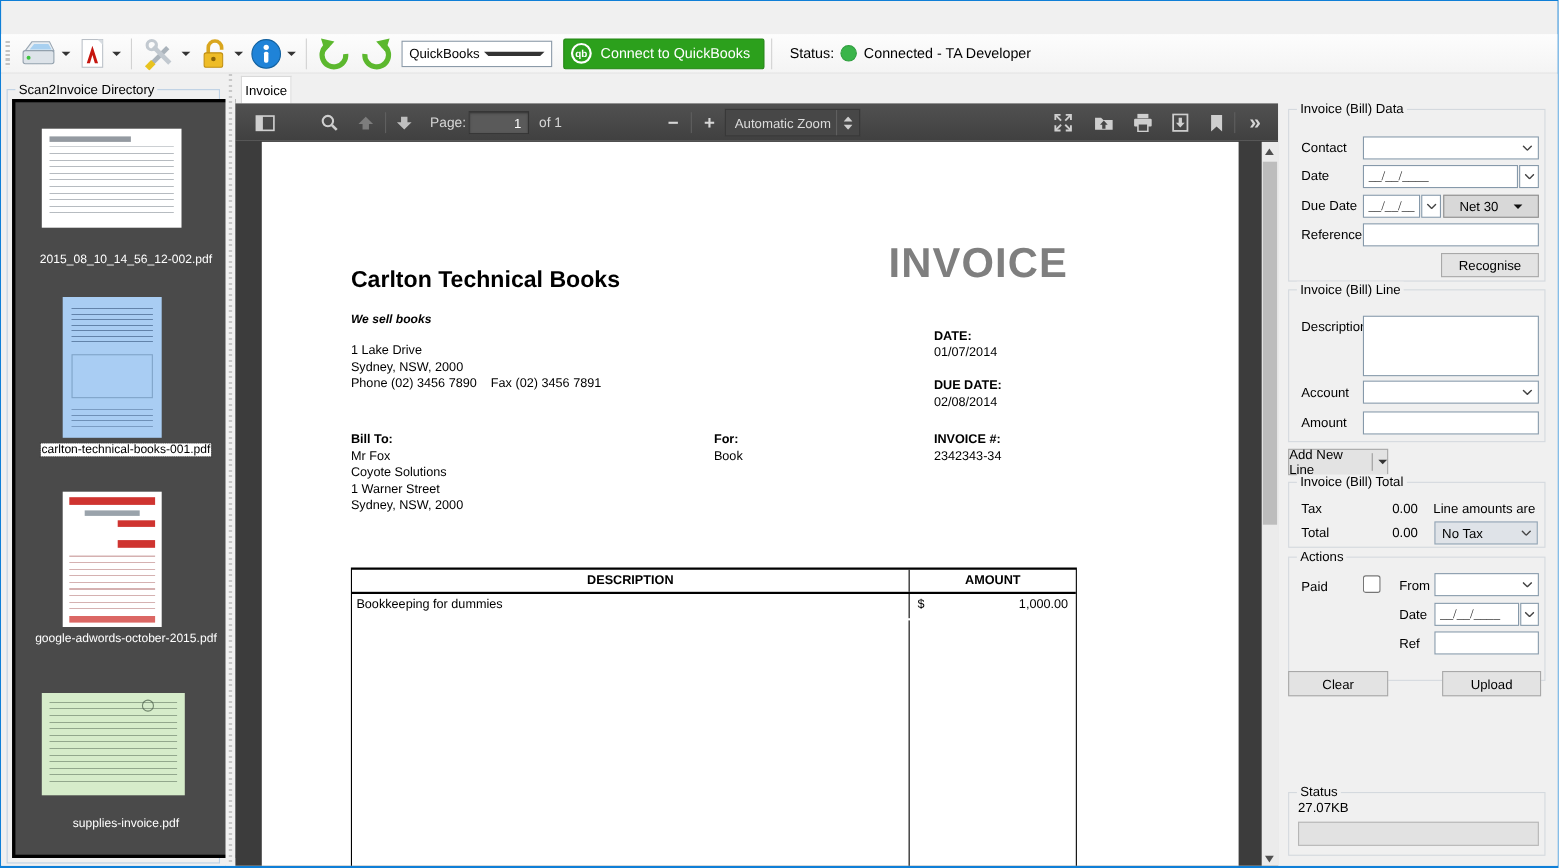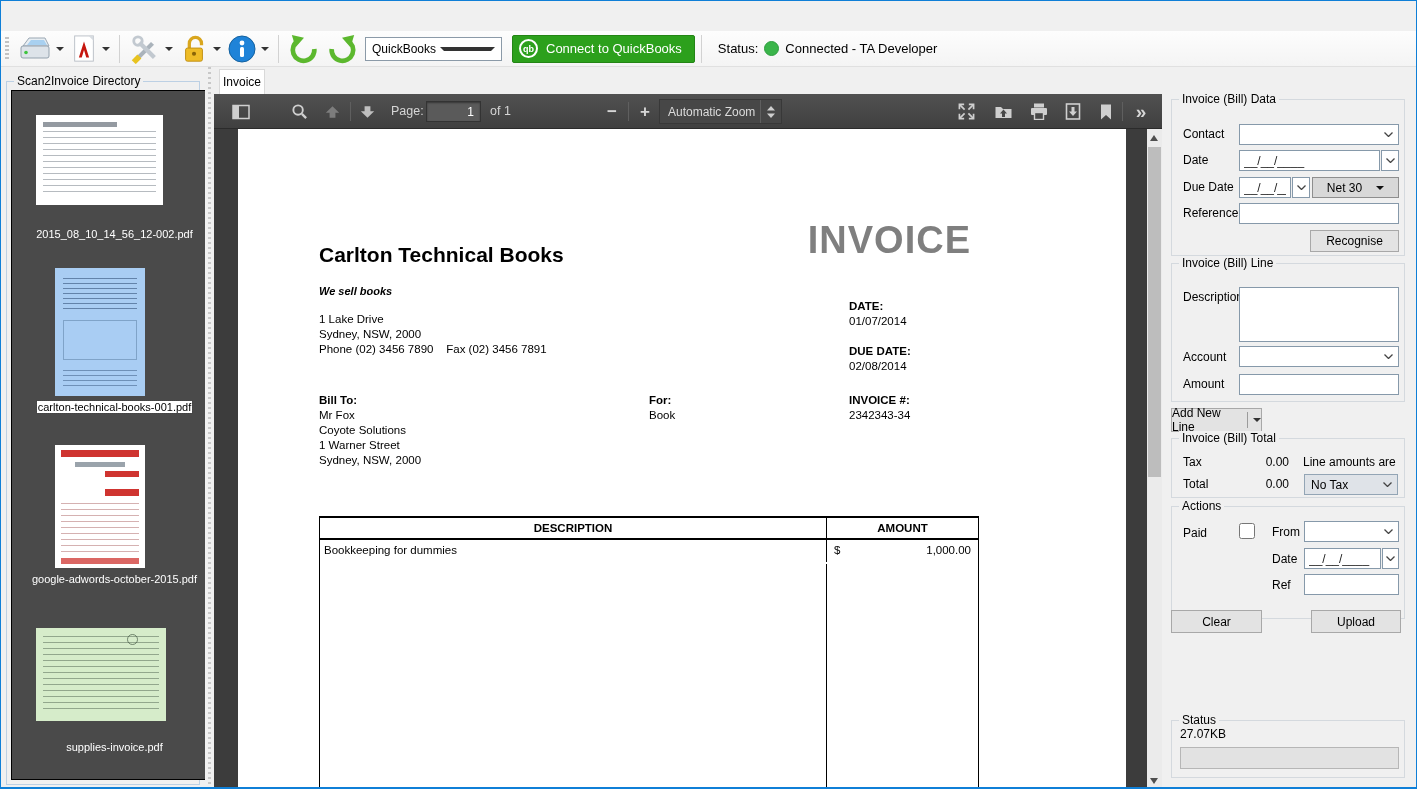--- a/index.html
+++ b/index.html
@@ -25,21 +25,21 @@
   .qb-combo .drop { border-top-color:#333; }
   .connect-btn { height:28px; margin-left:10px; background:#2ca01c; border:1px solid #238515; border-radius:2px; color:#fff; display:flex; align-items:center; padding:0 12px 0 6px; font-size:13px; }
   .qb-badge { width:19px; height:19px; border:2px solid #fff; border-radius:50%; display:flex; align-items:center; justify-content:center; font-weight:bold; font-size:9px; color:#fff; margin-right:8px; }
   .statusbox { display:flex; align-items:center; margin-left:10px; font-size:13px; }
   .status-dot { width:15px; height:15px; border-radius:50%; background:#3ab54a; border:1px solid #2f9e3f; margin:0 6px; }
 
   
   .sidebar { position:absolute; left:0; top:66px; width:204px; height:723px; background:#f0f0f0; }
   .sb-group { position:absolute; left:5px; top:14px; width:194px; height:704px; border:1px solid #bcd0e4; }
   .sb-label { position:absolute; top:-8px; left:7px; background:#f0f0f0; padding:0 3px; font-size:12px; }
-  .listbox { position:absolute; left:4px; top:8px; width:207px; height:690px; background:#4a4a4a; border:1px solid #000000; overflow:hidden; }
+  .listbox { position:absolute; left:4px; top:8px; width:207px; height:690px; background:#4a4a4a; border:3px solid #000000; overflow:hidden; }
   .thumb { position:absolute; background:#fff; }
   .fname { position:absolute; width:100%; text-align:center; font-size:11px; color:#fff; }
   .fname.sel { color:#000; }
   .fname.sel span { background:#fff; outline:1px dotted #444; padding:0 1px; }
   
   .t1 { left:24px; top:24px; width:127px; height:90px; }
   .t1 .hdr { position:absolute; top:7px; left:7px; right:46px; height:5px; background:rgba(90,100,110,.65); }
   .t1 .lines { position:absolute; left:7px; right:7px; top:16px; bottom:8px; background:repeating-linear-gradient(180deg, rgba(110,120,130,.5) 0 1px, transparent 1px 6px); }
   .t2 { left:43px; top:177px; width:90px; height:128px; background:#a9cdf3; }
   .t2 .lines { position:absolute; left:8px; right:8px; top:10px; height:34px; background:repeating-linear-gradient(180deg, rgba(40,70,110,.55) 0 1px, transparent 1px 5px); }
@@ -99,21 +99,21 @@
   .dt-row .c1 { width:507px; border-right:1px solid #000; padding:3px 4px; }
   .dt-row .c2 { flex:1; display:flex; justify-content:space-between; padding:3px 7px; }
   .dt-fill { display:flex; position:absolute; top:46px; bottom:0; left:0; right:0; }
   .dt-fill .c1 { width:507px; border-right:1px solid #000; }
 
   
   .rightpanel { position:absolute; left:1161px; top:66px; width:256px; height:723px; background:#f0f0f0; }
   .grp { position:absolute; border:1px solid #d4d9de; }
   .glabel { position:absolute; top:-8px; left:7px; background:#f0f0f0; padding:0 3px; font-size:12px; white-space:nowrap; }
   .lbl { position:absolute; font-size:12px; line-height:14px; white-space:nowrap; }
-  .tin { position:absolute; background:#fff; border:1px solid #8699aa; font-size:12px; padding:1px 4px; font-family:Liberation Sans, sans-serif; color:#222; }
+  .tin { position:absolute; background:#fff; border:1px solid #8699aa; font-size:12px; padding:1px 4px; font-family:Liberation Serif, serif; color:#222; }
   .combo { position:absolute; background:#fff; border:1px solid #8699aa; display:flex; align-items:center; }
   .chev { margin-left:auto; margin-right:5px; }
   .ddbtn { position:absolute; background:#fff; border:1px solid #8699aa; display:flex; align-items:center; justify-content:center; }
   .btn { position:absolute; background:#e3e3e3; border:1px solid #a8a8a8; font-size:12px; display:flex; align-items:center; justify-content:center; }
   .gray-dd { position:absolute; background:#d8d8d8; border:1px solid #8e8e8e; display:flex; align-items:center; justify-content:center; font-size:12px; }
   .gray-dd .drop { border-top-color:#111; margin-left:14px; }
   .notax-dd { position:absolute; background:#dfe3e8; border:1px solid #93a5b5; display:flex; align-items:center; padding-left:6px; font-size:12px; }
   .g-data { left:9px; top:32px; width:234px; height:157px; }
   .g-line { left:9px; top:196px; width:234px; height:139px; }
   .g-total { left:9px; top:371px; width:234px; height:60px; }

